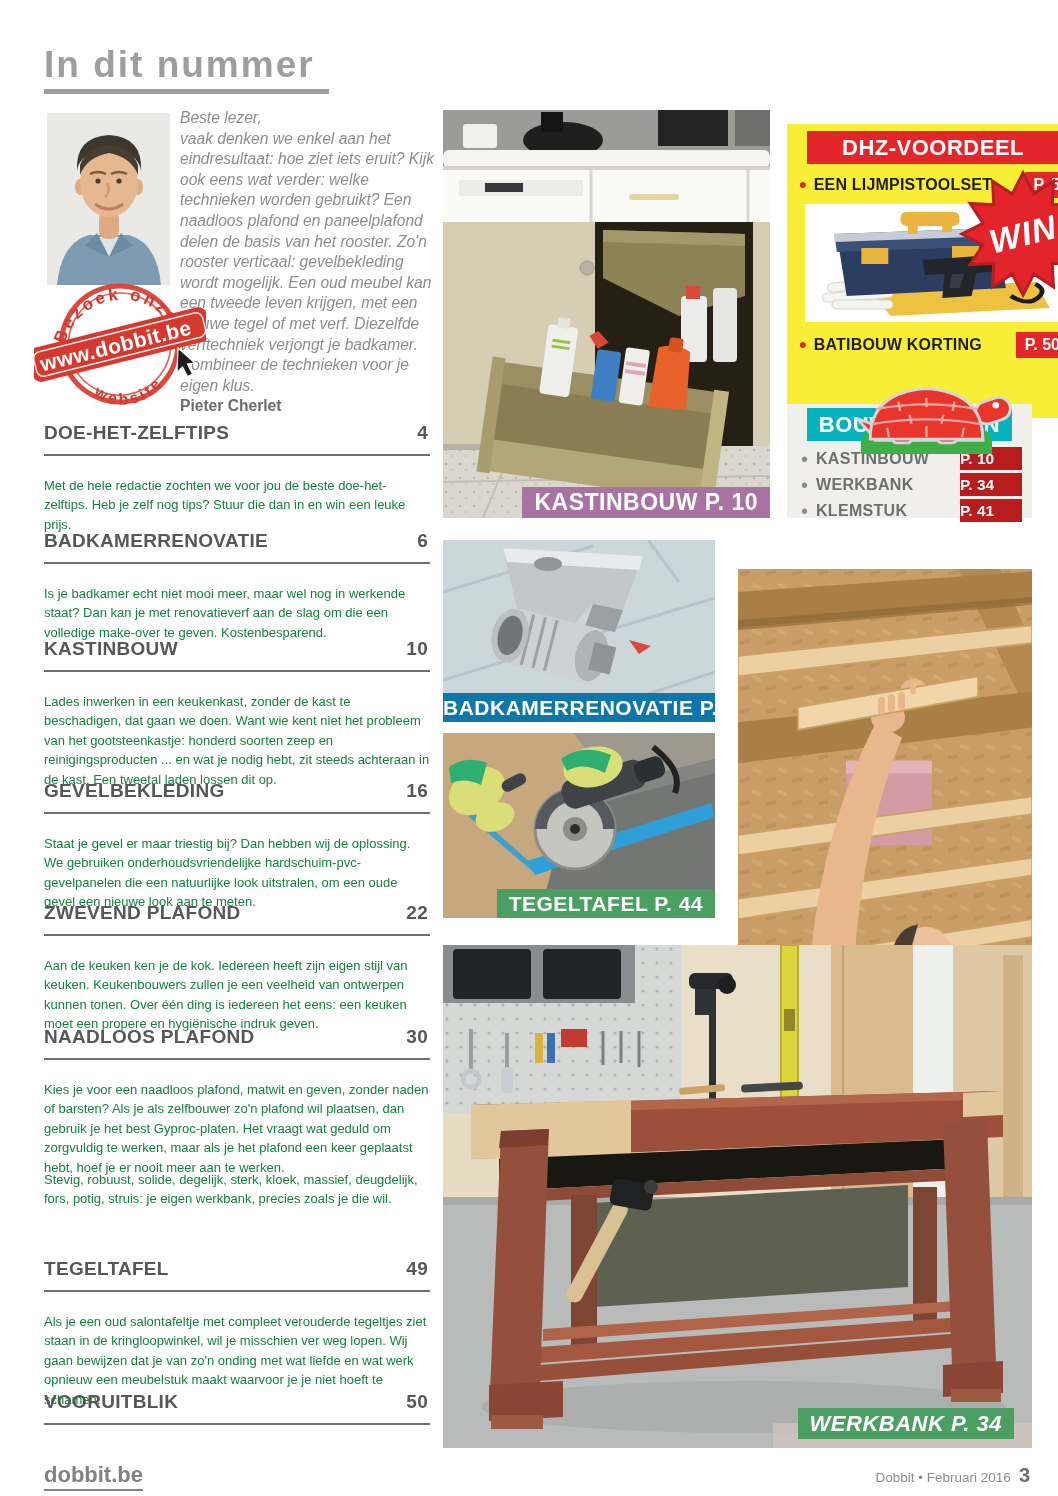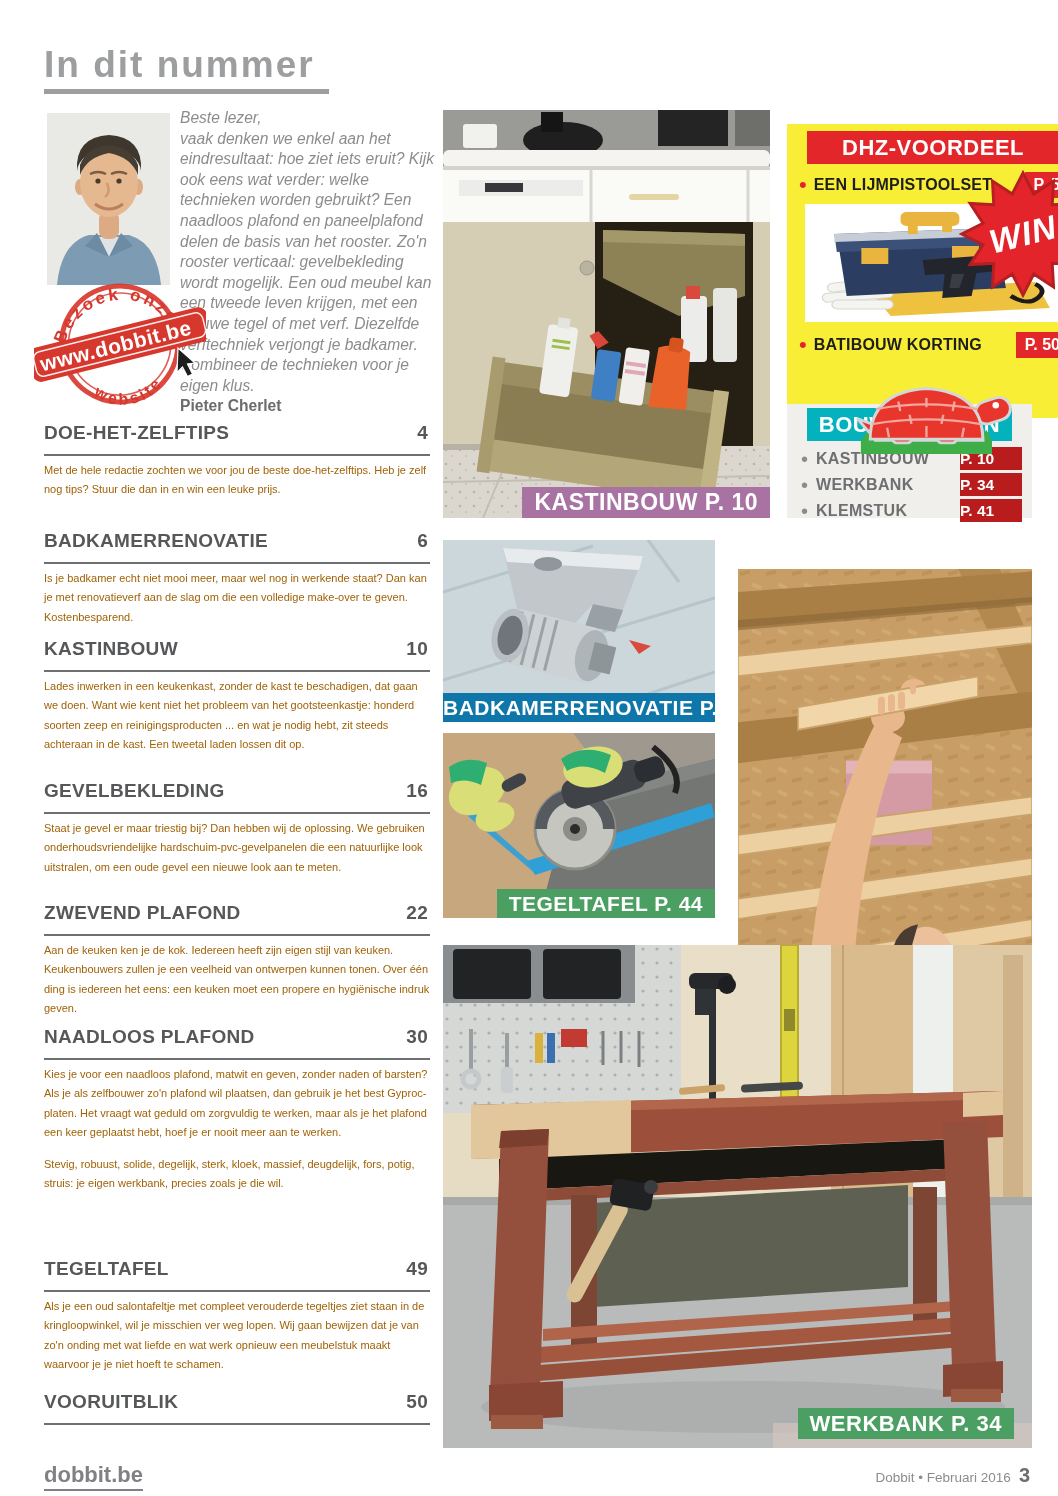--- a/index.html
+++ b/index.html
@@ -18,32 +18,32 @@
   .intro .greet { display:block; }
   .intro .author { display:block; font-style:normal; color:#6b6c6e; }
   .stamp { position:absolute; left:34px; top:280px; width:172px; height:132px; }
 
   
   .article { position:absolute; left:44px; width:386px; }
   .hrow { display:flex; justify-content:space-between; align-items:flex-end;
           border-bottom:2.5px solid #6e6f71; padding-bottom:10px; }
   .atitle, .apage { font-size:19px; font-weight:bold; color:#565759; letter-spacing:0.3px; }
   .apage { padding-right:2px; }
-  .adesc { margin:5px 0 0; font-size:11px; line-height:19.4px; color:#a16207; }
+  .adesc { margin:20px 0 0; font-size:13px; line-height:19.4px; color:#15803d; }
 
   
   .photo { position:absolute; overflow:hidden; }
   .photo svg { display:block; width:100%; height:100%; }
   .cap { position:absolute; color:#fff; font-weight:bold; font-size:21px; height:29px;
          line-height:29px; padding:0 12px; letter-spacing:0.5px; white-space:nowrap; }
   .cap-kast { right:0; bottom:0; background:#a873a3; font-size:23px; height:31px; line-height:31px; }
   .cap-bad  { left:0; right:0; bottom:0; background:#0e76a9; text-align:center; padding:0; }
   .cap-tegel{ right:0; bottom:0; background:#4b9f62; }
   .cap-plaf { right:0; bottom:0; background:#0e72a6; }
-  .cap-werk { right:18px; bottom:9px; background:#4b9f62; font-size:22px; height:31px; line-height:31px; }
+  .cap-werk { right:18px; bottom:9px; background:#4b9f62; font-size:22px; height:31px; line-height:31px;font-style:italic; }
 
   
   .promo { position:absolute; left:787px; top:112px; width:292px; height:294px; background:#f8ee35;margin-top:12px; }
   .promo-header { margin:7px 20px 0; background:#e3262a; color:#fff; text-align:center;
                   font-weight:bold; font-size:22px; height:33px; line-height:33px; letter-spacing:0.5px; }
   .promo-row { display:flex; align-items:center; margin:8px 10px 0 12px; position:relative; z-index:3; }
   .pbullet { color:#e3262a; font-size:22px; margin-right:7px; line-height:1; }
   .plabel { font-weight:bold; font-size:16px; color:#1e1e1e; letter-spacing:0.2px; }
   .pbadge { margin-left:auto; background:#e3262a; color:#fff; font-weight:bold; font-size:16px;
             padding:4px 9px; }

